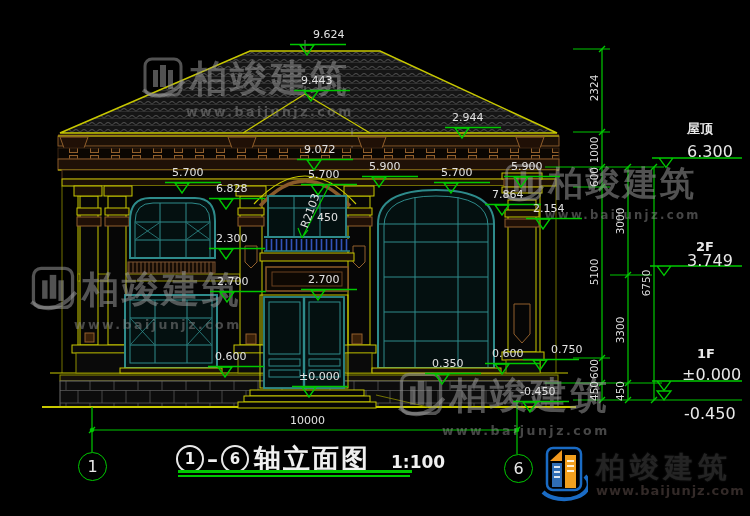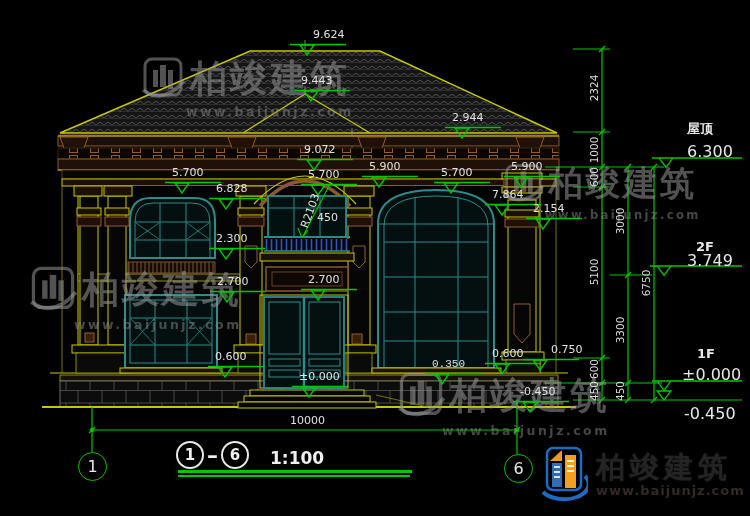--- a/index.html
+++ b/index.html
@@ -360,21 +360,21 @@
       <div class="dim" style="left: 215px; top: 351px;">0.600</div>
       <div class="mark" style="left: 207px; top: 363px;"><svg width="58" height="13" viewBox="0 0 58 13">
           <path d="M1 1.5 H57" stroke="#00c800" stroke-width="1.6" fill="none"></path>
           <path d="M11 2 L25 2 L18 12 Z" fill="none" stroke="#00c800" stroke-width="1.4"></path>
         </svg></div>
       <div class="dim" style="left: 492px; top: 348px;">0.600</div>
       <div class="mark" style="left: 484px; top: 360px;"><svg width="58" height="13" viewBox="0 0 58 13">
           <path d="M1 1.5 H57" stroke="#00c800" stroke-width="1.6" fill="none"></path>
           <path d="M11 2 L25 2 L18 12 Z" fill="none" stroke="#00c800" stroke-width="1.4"></path>
         </svg></div>
-      <div class="dim" style="left: 432px; top: 358px; font-family: Liberation Mono, monospace;">0.350</div>
+      <div class="dim" style="left: 432px; top: 358px;">0.350</div>
       <div class="mark" style="left: 424px; top: 370px;"><svg width="58" height="13" viewBox="0 0 58 13">
           <path d="M1 1.5 H57" stroke="#00c800" stroke-width="1.6" fill="none"></path>
           <path d="M11 2 L25 2 L18 12 Z" fill="none" stroke="#00c800" stroke-width="1.4"></path>
         </svg></div>
       <div class="dim" style="left: 512px; top: 344px; margin-left: 39px;">0.750</div>
       <div class="mark" style="left: 522px; top: 356px;"><svg width="58" height="13" viewBox="0 0 58 13">
           <path d="M1 1.5 H57" stroke="#00c800" stroke-width="1.6" fill="none"></path>
           <path d="M11 2 L25 2 L18 12 Z" fill="none" stroke="#00c800" stroke-width="1.4"></path>
         </svg></div>
       <div class="dim" style="left: 299px; top: 371px;">±0.000</div>
@@ -410,20 +410,21 @@
   <div class="lvl lvl-val" style="left:682px;top:365px">±0.000</div>
   <div class="lvl lvl-val" style="left:684px;top:404px">-0.450</div>
 
   <div class="bubble" style="left:78px;top:452px">1</div>
   <div class="bubble" style="left:504px;top:454px">6</div>
 
   <div class="title">
     <span class="axnum">1</span>
     <span class="tdash">–</span>
     <span class="axnum">6</span>
+    <span class="tname">轴立面图</span>
     <span class="tscale">1:100</span>
   </div>
   <div class="tbar" style="left:178px;top:470px;width:234px;height:2.6px"></div>
   <div class="tbar" style="left:178px;top:475px;width:232px;height:2px"></div>
 
   <div class="logo">
     <svg width="48" height="58" viewBox="0 0 48 58">
       <rect x="7" y="2" width="34" height="42" rx="6" fill="none" stroke="#1a6bc4" stroke-width="2.5"></rect>
       <polygon points="10,15 22,4 22,15" fill="#f2991e"></polygon>
       <rect x="12" y="17" width="10" height="24" fill="#2f6db5"></rect>

